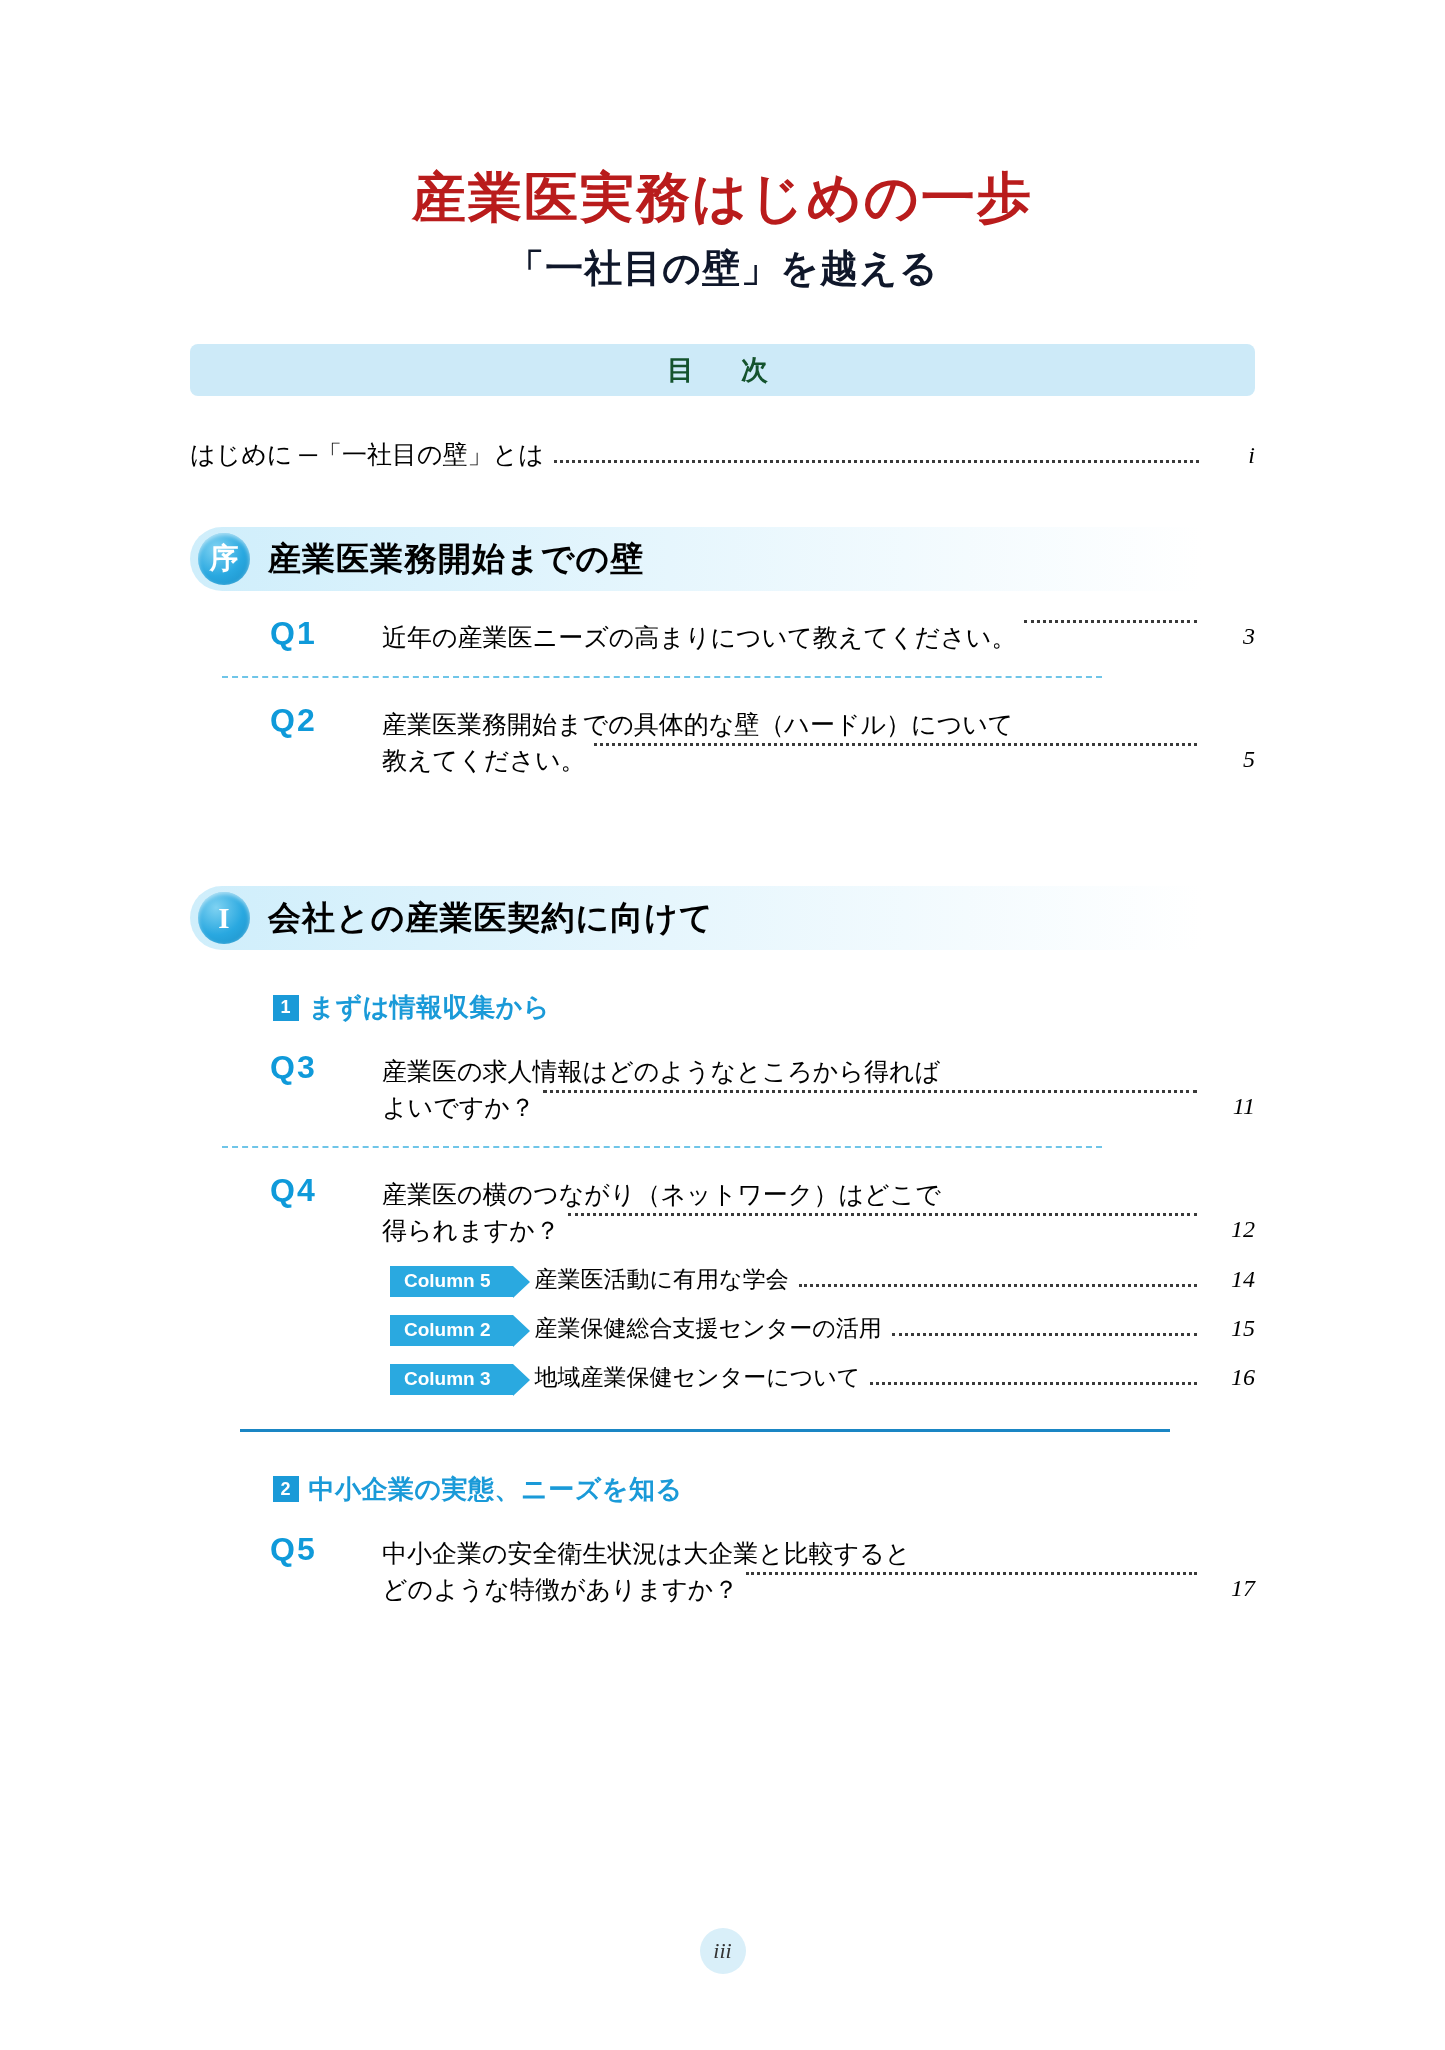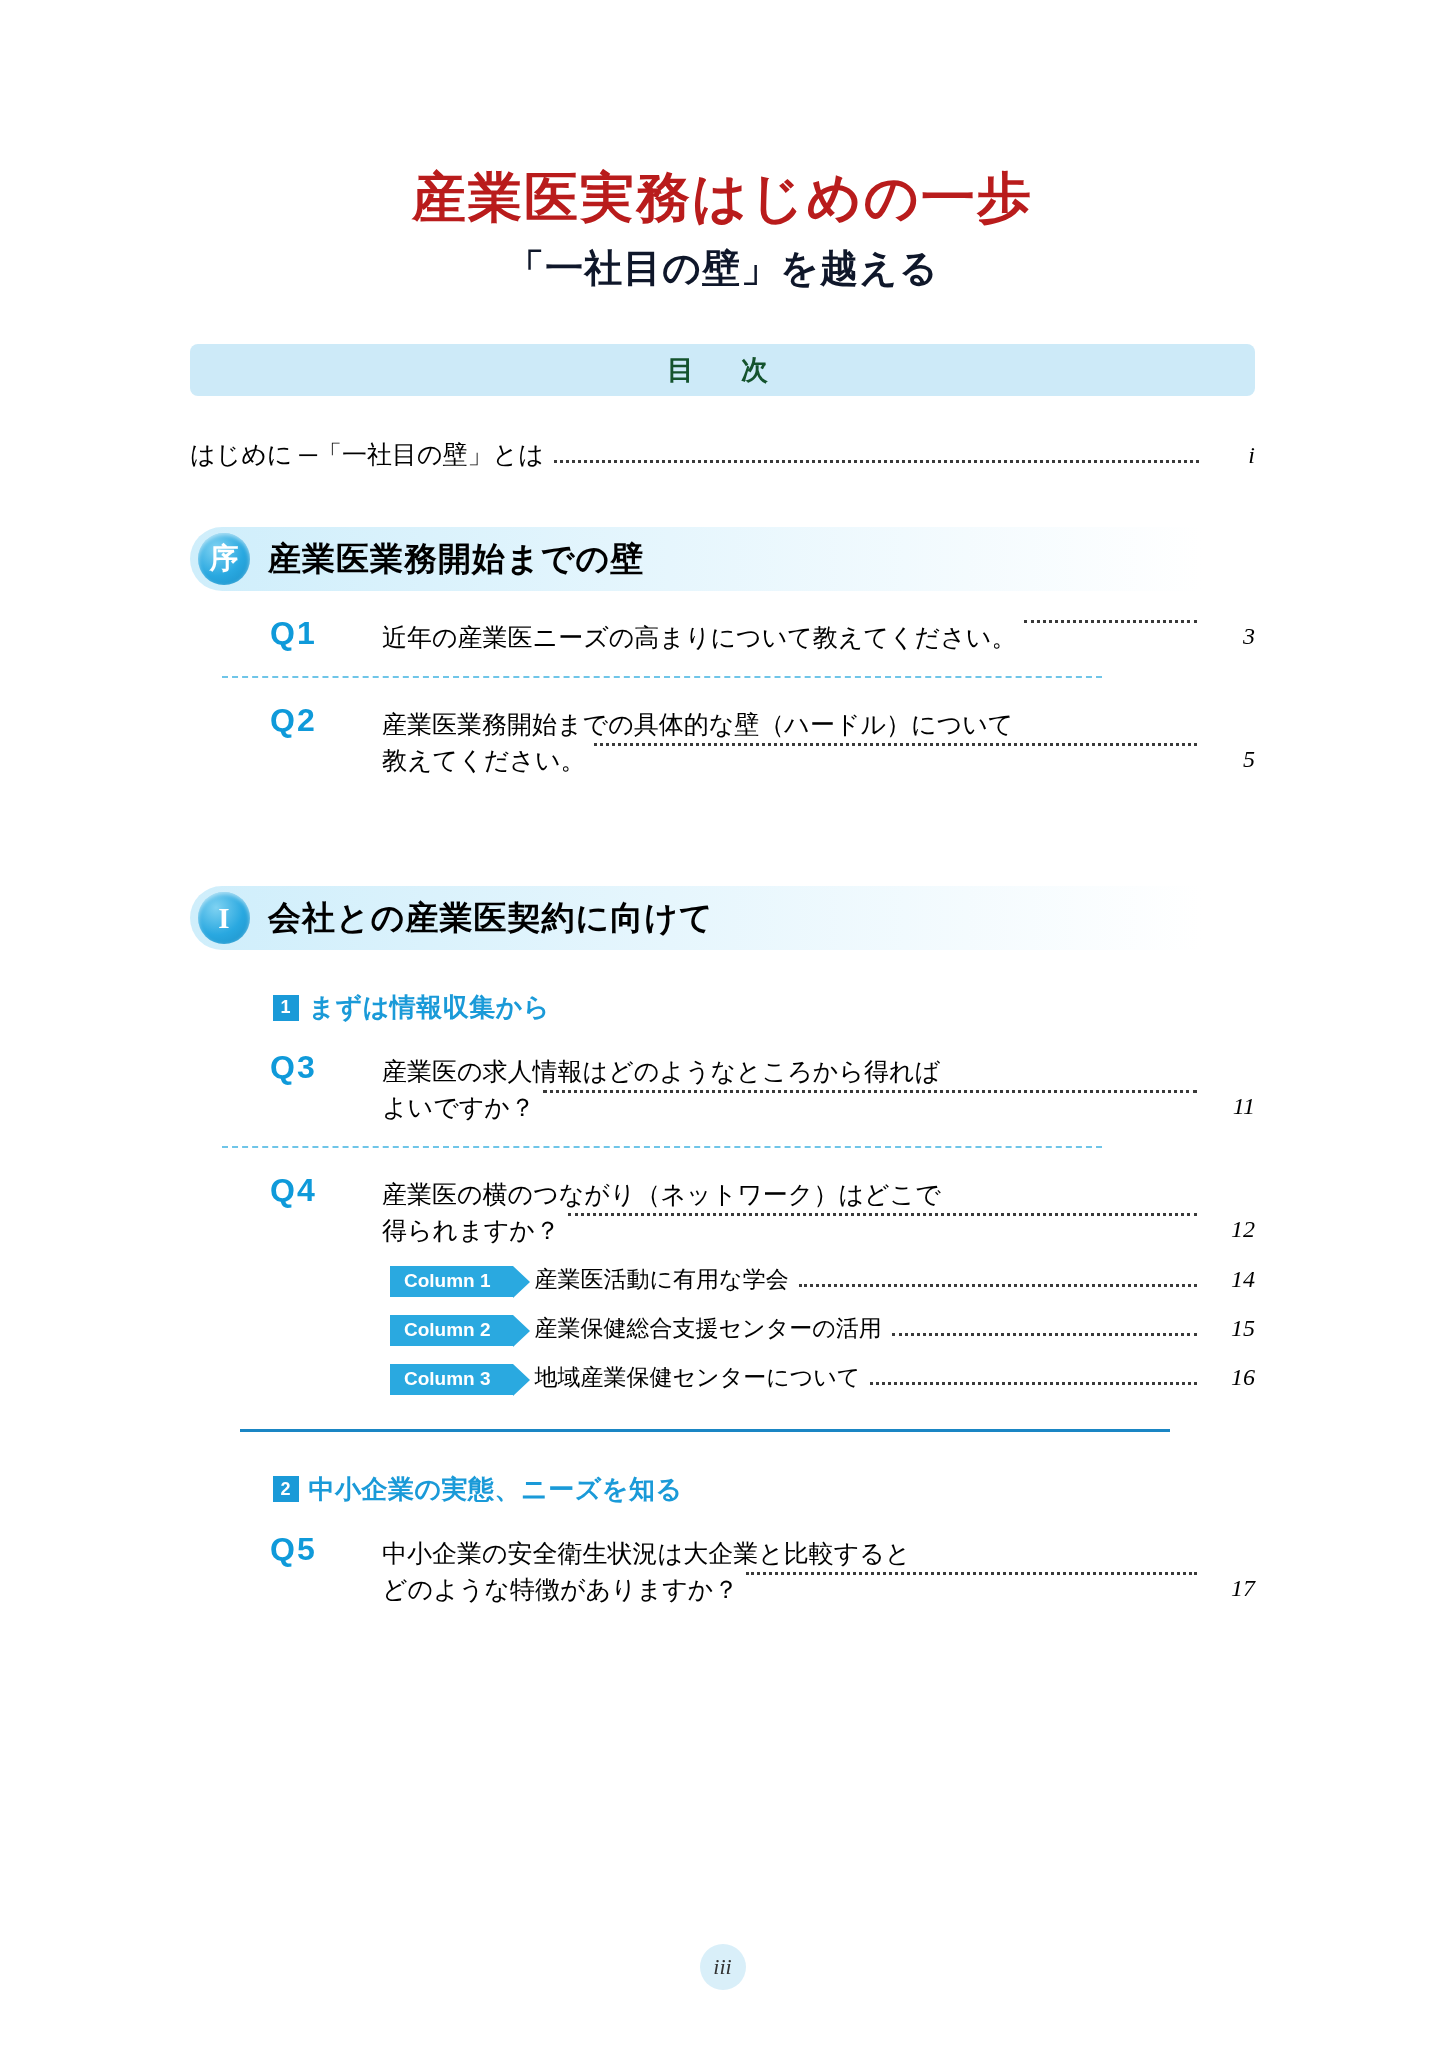--- a/index.html
+++ b/index.html
@@ -257,21 +257,21 @@
     margin: 34px auto 0 auto;
     margin-left: 240px;
     border-top: 3px solid #1a86c4;
     height: 0;
     max-width: 930px;
   }
 
   
   .folio {
     position: absolute;
-    bottom: 60px;
+    bottom: 76px;
     left: 0;
     width: 100%;
     text-align: center;
   }
   .folio-circle {
     display: inline-flex;
     align-items: center;
     justify-content: center;
     width: 46px;
     height: 46px;
@@ -366,21 +366,21 @@
       <div class="q-lines">産業医の横のつながり（ネットワーク）はどこで</div>
       <div class="q-last">
         <span class="t">得られますか？</span>
         <span class="dots"></span>
         <span class="pg">12</span>
       </div>
     </div>
   </div>
 
   <div class="col-row">
-    <span class="col-tag">Column 1</span>
+    <span class="col-tag">Column 5</span>
     <span class="col-text">産業医活動に有用な学会</span>
     <span class="dots"></span>
     <span class="pg">14</span>
   </div>
 
   <div class="col-row">
     <span class="col-tag">Column 2</span>
     <span class="col-text">産業保健総合支援センターの活用</span>
     <span class="dots"></span>
     <span class="pg">15</span>

